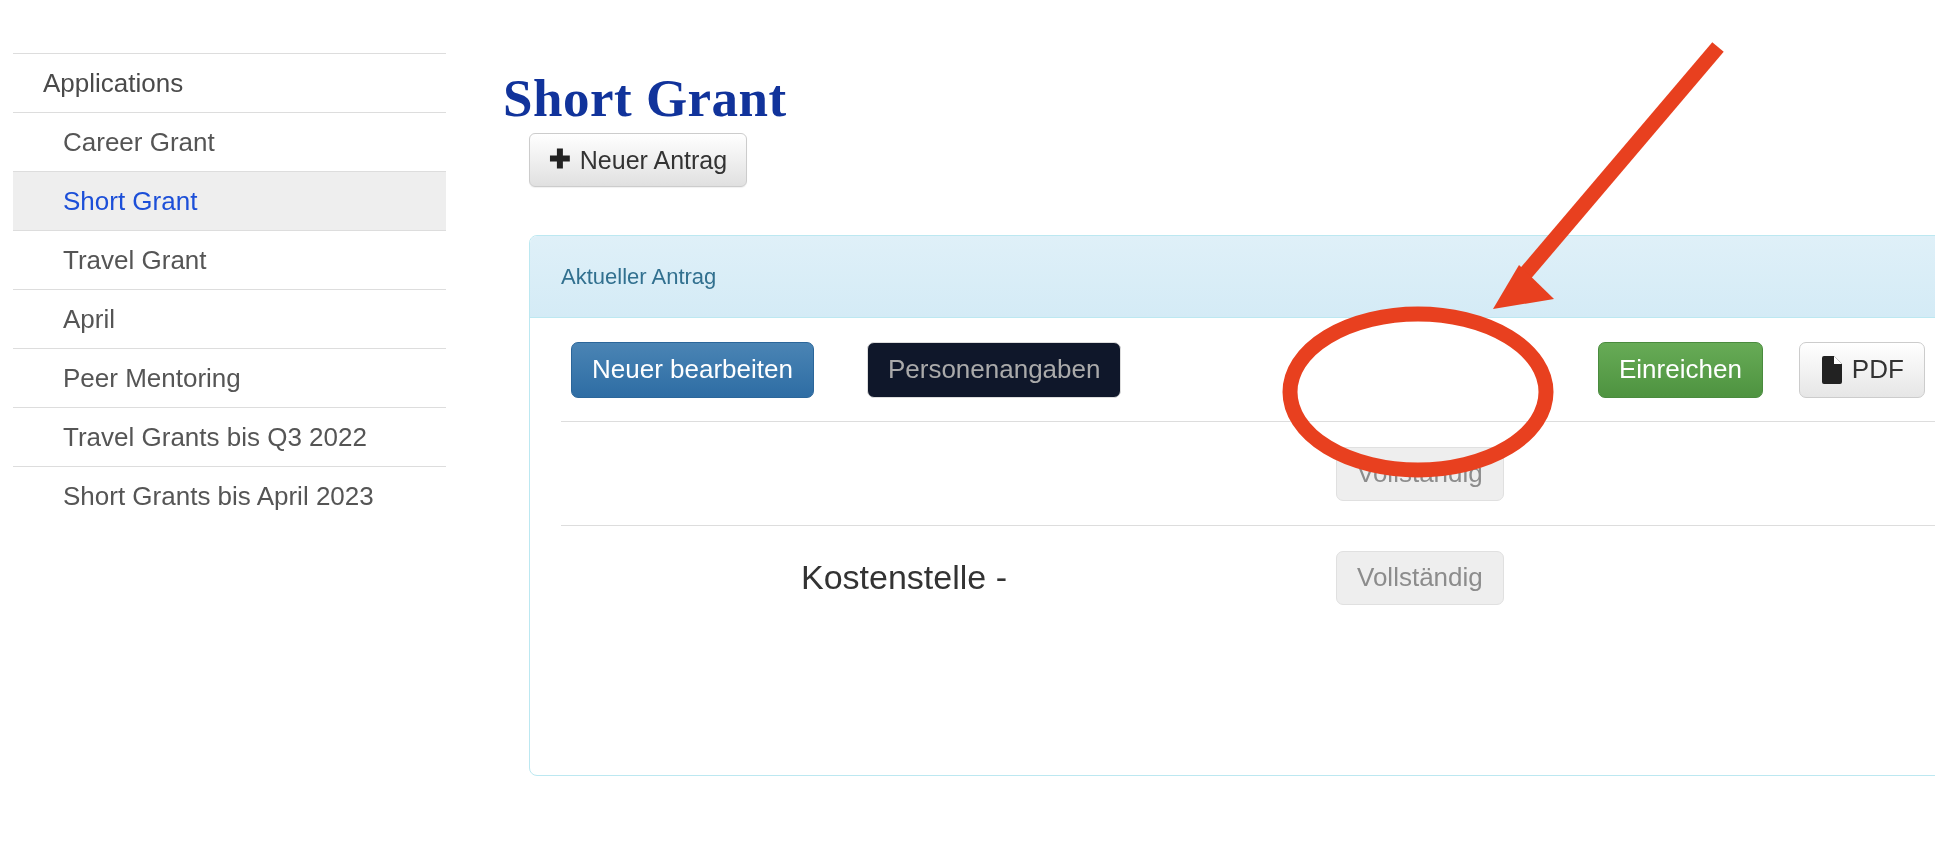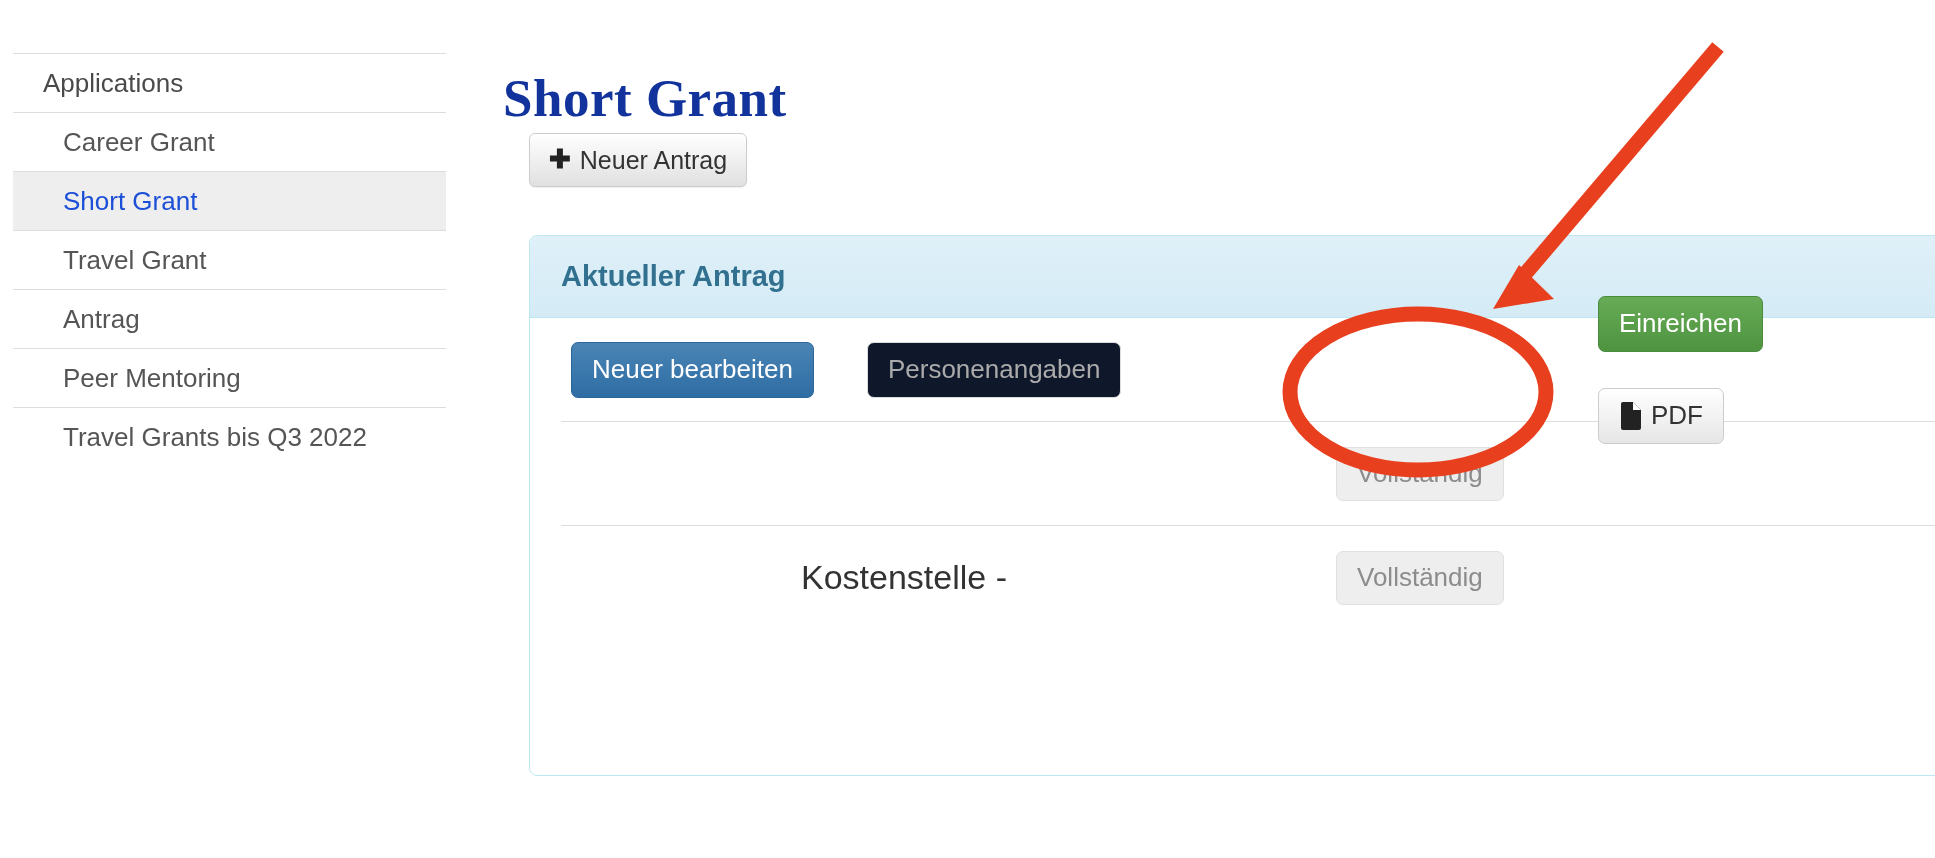--- a/index.html
+++ b/index.html
@@ -124,22 +124,22 @@
   .panel-heading {
     height: 82px;
     background: linear-gradient(to bottom, #dff0f8 0%, #d4ebf6 100%);
     border-bottom: 1px solid #bce8f1;
     display: flex;
     align-items: center;
     padding-left: 31px;
     box-sizing: border-box;
   }
   .panel-title {
-    font-size: 29px;
-    font-weight: bold;
+    font-size: 22px;
+    font-weight: normal;
     color: #31708f;
   }
   .panel-body {
     padding: 0 31px;
   }
 
   .row {
     position: relative;
     height: 103px;
     border-bottom: 1px solid #dddddd;
@@ -202,23 +202,22 @@
     position: absolute;
     left: 10px;
     display: flex;
     align-items: center;
     gap: 28px;
   }
   .right-group {
     position: absolute;
     left: 1037px;
     display: flex;
-    align-items: flex-start;
+    align-items: center;
     gap: 36px;
-    flex-direction: column;
   }
 
   .cell-label {
     position: absolute;
     left: 240px;
     font-size: 34px;
     color: #333333;
   }
   .status-cell {
     position: absolute;
@@ -245,27 +244,30 @@
     <div class="nav-item sub">
       <span class="nav-label">Career Grant</span>
     </div>
     <div class="nav-item sub active">
       <span class="nav-label">Short Grant</span>
     </div>
     <div class="nav-item sub">
       <span class="nav-label">Travel Grant</span>
     </div>
     <div class="nav-item sub">
-      <span class="nav-label">Antrag</span>
+      <span class="nav-label">April</span>
     </div>
     <div class="nav-item sub">
       <span class="nav-label">Peer Mentoring</span>
     </div>
     <div class="nav-item sub">
       <span class="nav-label">Travel Grants bis Q3 2022</span>
+    </div>
+    <div class="nav-item sub">
+      <span class="nav-label">Short Grants bis April 2023</span>
     </div>
   </nav>
 
   <main class="main">
 
     <h1 class="page-title">Short Grant</h1>
 
     <button class="btn-new">
       <span class="plus-icon">✚</span>
       <span>Neuer Antrag</span>

